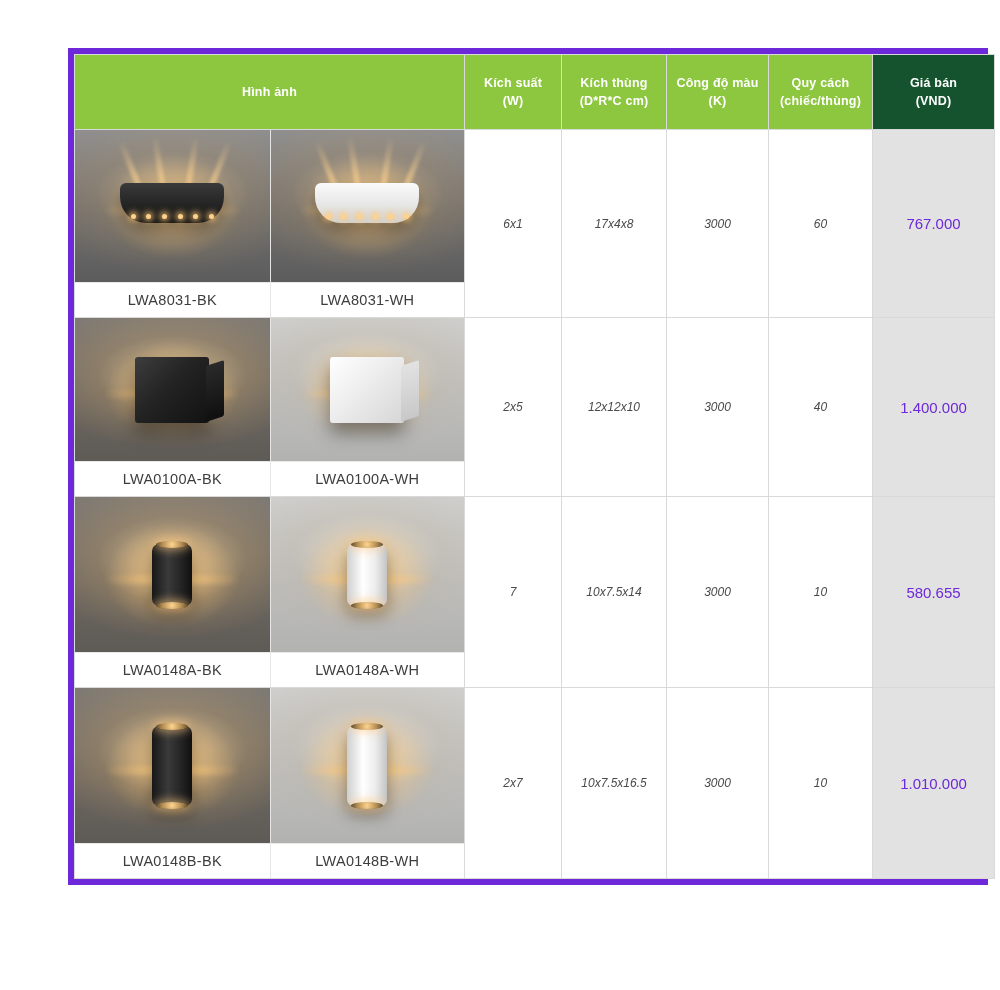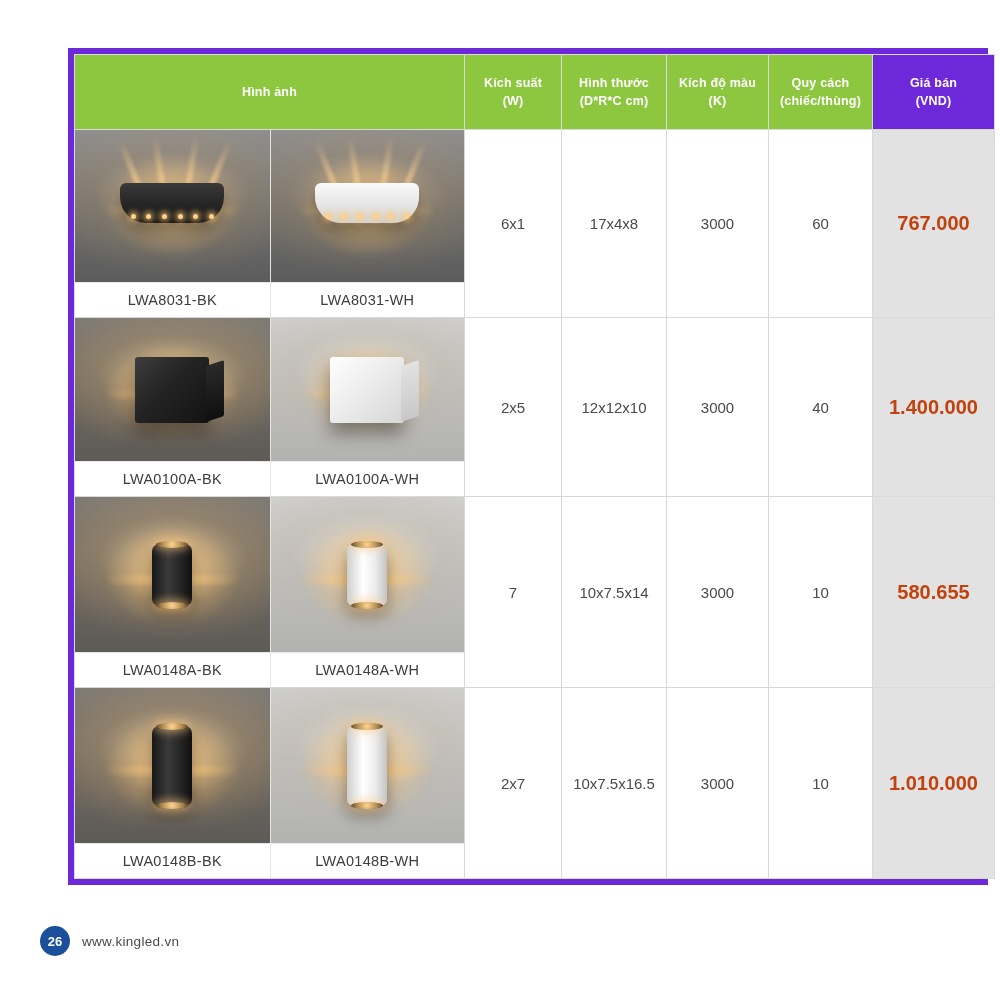--- a/index.html
+++ b/index.html
@@ -38,38 +38,39 @@
     background:#8dc63f;
     color:#ffffff;
     font-size:12.5px;
     font-weight:bold;
     line-height:1.45;
     height:74px;
     padding:4px 2px;
     letter-spacing:.2px;
   }
   thead th.price-head{
-    background:#6d28d9;
+    background:#14532d;
   }
   .col-img{width:390px;}
   .col-w{width:97px;}
   .col-dim{width:105px;}
   .col-k{width:102px;}
   .col-q{width:104px;}
   .col-p{width:122px;}
 
   td.cell{
-    font-size:15px;
+    font-size:12px;
     color:#4a4a4a;
+    font-style:italic;
   }
   td.price-cell{
     background:#e2e2e2;
-    font-size:20px;
-    font-weight:bold;
-    color:#c2410c;
+    font-size:15px;
+    font-weight:normal;
+    color:#6d28d9;
   }
   td.img-cell{
     padding:0;
   }
   .pair{
     display:flex;
     width:100%;
     justify-content:center;
   }
   .prod{
@@ -222,25 +223,25 @@
       <thead>
         <tr>
           <th>
             <div>Hình ảnh</div>
           </th>
           <th>
             <div>Kích suất</div>
             <div>(W)</div>
           </th>
           <th>
-            <div>Hình thước</div>
+            <div>Kích thùng</div>
             <div>(D*R*C cm)</div>
           </th>
           <th>
-            <div>Kích độ màu</div>
+            <div>Công độ màu</div>
             <div>(K)</div>
           </th>
           <th>
             <div>Quy cách</div>
             <div>(chiếc/thùng)</div>
           </th>
           <th class="price-head">
             <div>Giá bán</div>
             <div>(VND)</div>
           </th>
@@ -409,18 +410,14 @@
           <td class="cell">10x7.5x16.5</td>
           <td class="cell">3000</td>
           <td class="cell">10</td>
           <td class="price-cell">1.010.000</td>
         </tr>
 
       </tbody>
     </table>
   </div>
 
-  <div class="footer">
-    <div class="pagenum">26</div>
-    <div class="site">www.kingled.vn</div>
-  </div>
 
 </div>
 
 </body></html>

